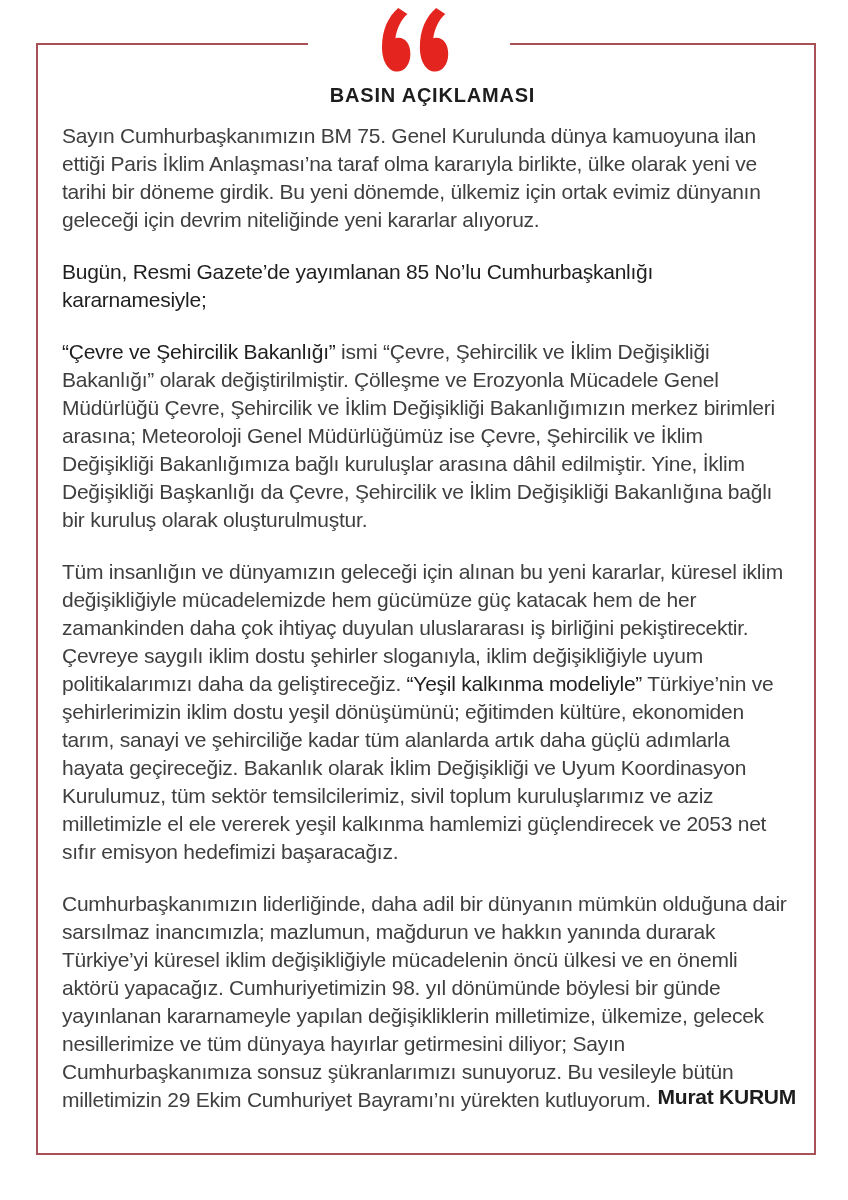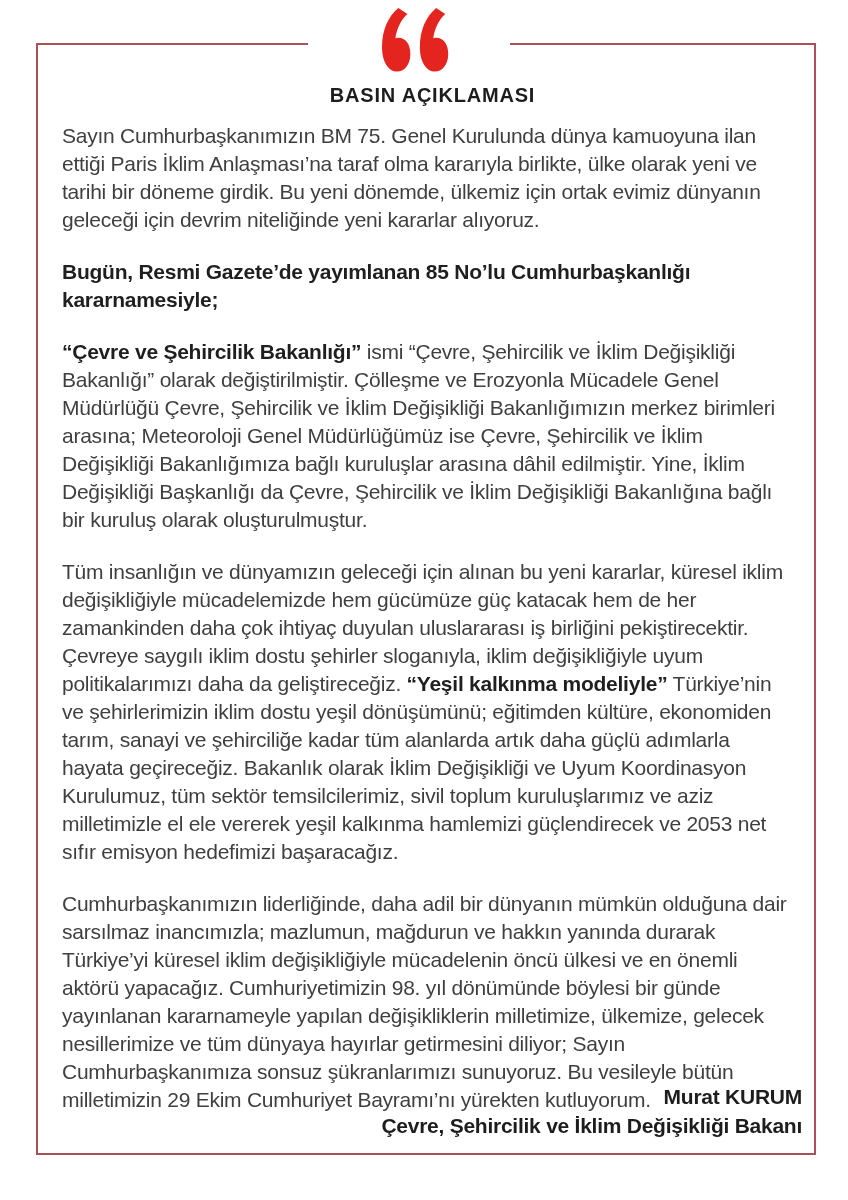--- a/index.html
+++ b/index.html
@@ -62,26 +62,26 @@
     left: 62px;
     top: 122px;
     width: 728px;
     color: var(--body-text);
     font-size: 21px;
     line-height: 28px;
     letter-spacing: -0.25px;
   }
   .para { margin: 0 0 24px 0; }
   .run.bold {
-    font-weight: bold;
+    font-weight: normal;
     color: #1f1f1f;
   }
   .signature {
     position: absolute;
-    right: 46px;
+    right: 52px;
     top: 1082px;
     text-align: right;
     font-weight: bold;
     font-size: 21px;
     line-height: 29px;
     letter-spacing: -0.25px;
     color: var(--heading-text);
   }
 </style>
 </head>
@@ -104,16 +104,15 @@
   <div class="content" id="paragraphs">
       <p class="para"><span class="run">Sayın Cumhurbaşkanımızın BM 75. Genel Kurulunda dünya kamuoyuna ilan ettiği Paris İklim Anlaşması’na taraf olma kararıyla birlikte, ülke olarak yeni ve tarihi bir döneme girdik. Bu yeni dönemde, ülkemiz için ortak evimiz dünyanın geleceği için devrim niteliğinde yeni kararlar alıyoruz.</span></p>
       <p class="para"><span class="run bold">Bugün, Resmi Gazete’de yayımlanan 85 No’lu Cumhurbaşkanlığı kararnamesiyle;</span></p>
       <p class="para"><span class="run bold">“Çevre ve Şehircilik Bakanlığı”</span><span class="run"> ismi “Çevre, Şehircilik ve İklim Değişikliği Bakanlığı” olarak değiştirilmiştir. Çölleşme ve Erozyonla Mücadele Genel Müdürlüğü Çevre, Şehircilik ve İklim Değişikliği Bakanlığımızın merkez birimleri arasına; Meteoroloji Genel Müdürlüğümüz ise Çevre, Şehircilik ve İklim Değişikliği Bakanlığımıza bağlı kuruluşlar arasına dâhil edilmiştir. Yine, İklim Değişikliği Başkanlığı da Çevre, Şehircilik ve İklim Değişikliği Bakanlığına bağlı bir kuruluş olarak oluşturulmuştur.</span></p>
       <p class="para"><span class="run">Tüm insanlığın ve dünyamızın geleceği için alınan bu yeni kararlar, küresel iklim değişikliğiyle mücadelemizde hem gücümüze güç katacak hem de her zamankinden daha çok ihtiyaç duyulan uluslararası iş birliğini pekiştirecektir. Çevreye saygılı iklim dostu şehirler sloganıyla, iklim değişikliğiyle uyum politikalarımızı daha da geliştireceğiz.  </span><span class="run bold">“Yeşil kalkınma modeliyle”</span><span class="run"> Türkiye’nin ve şehirlerimizin iklim dostu yeşil dönüşümünü; eğitimden kültüre, ekonomiden tarım, sanayi ve şehirciliğe kadar tüm alanlarda artık daha güçlü adımlarla hayata geçireceğiz. Bakanlık olarak İklim Değişikliği ve Uyum Koordinasyon Kurulumuz, tüm sektör temsilcilerimiz, sivil toplum kuruluşlarımız ve aziz milletimizle el ele vererek yeşil kalkınma hamlemizi güçlendirecek ve 2053 net sıfır emisyon hedefimizi başaracağız.</span></p>
       <p class="para"><span class="run">Cumhurbaşkanımızın liderliğinde, daha adil bir dünyanın mümkün olduğuna dair sarsılmaz inancımızla; mazlumun, mağdurun ve hakkın yanında durarak Türkiye’yi küresel iklim değişikliğiyle mücadelenin öncü ülkesi ve en önemli aktörü yapacağız. Cumhuriyetimizin 98. yıl dönümünde böylesi bir günde yayınlanan kararnameyle yapılan değişikliklerin milletimize, ülkemize, gelecek nesillerimize ve tüm dünyaya hayırlar getirmesini diliyor; Sayın Cumhurbaşkanımıza sonsuz şükranlarımızı sunuyoruz. Bu vesileyle bütün milletimizin 29 Ekim Cumhuriyet Bayramı’nı yürekten kutluyorum.</span></p>
     </div>
 
   <div class="signature">
     <div class="sig-name">Murat KURUM</div>
-    <div class="sig-title">Çevre, Şehircilik ve İklim Değişikliği Bakanı</div>
   </div>
 
 </div>
 
 </body></html>

